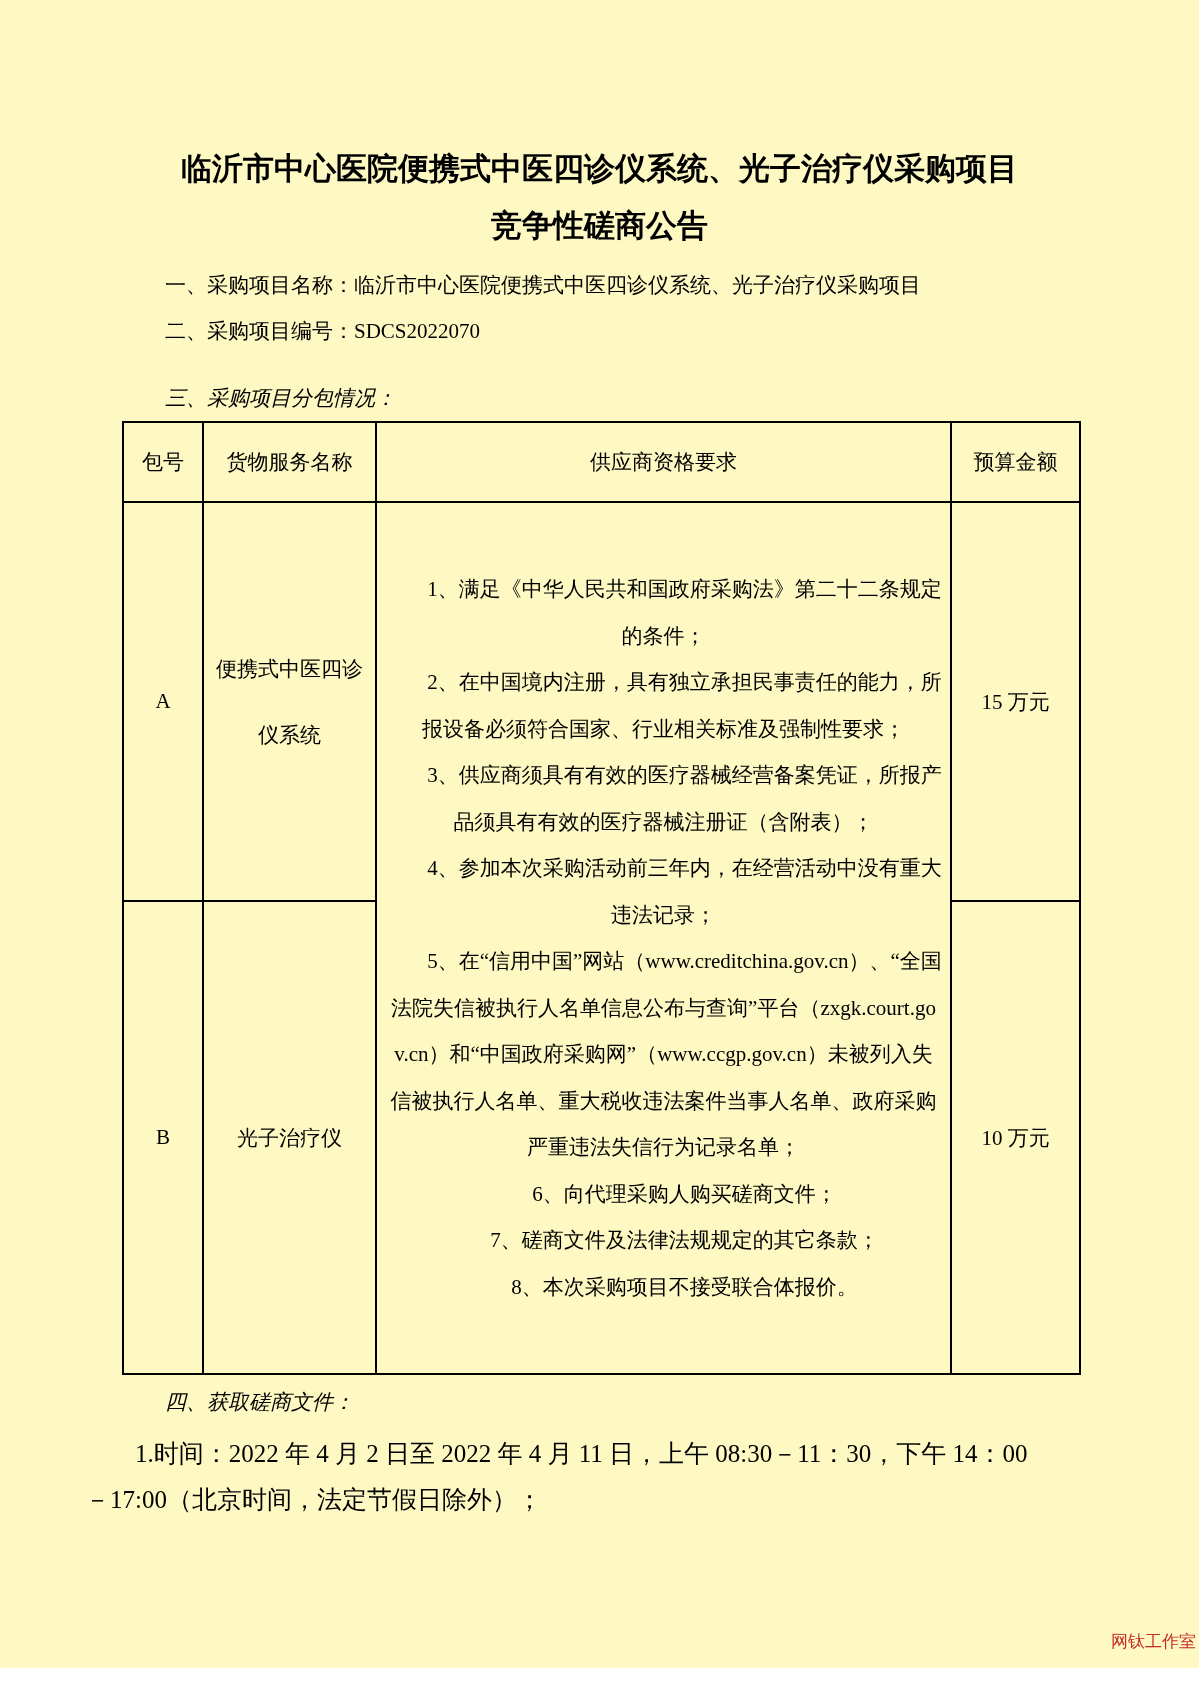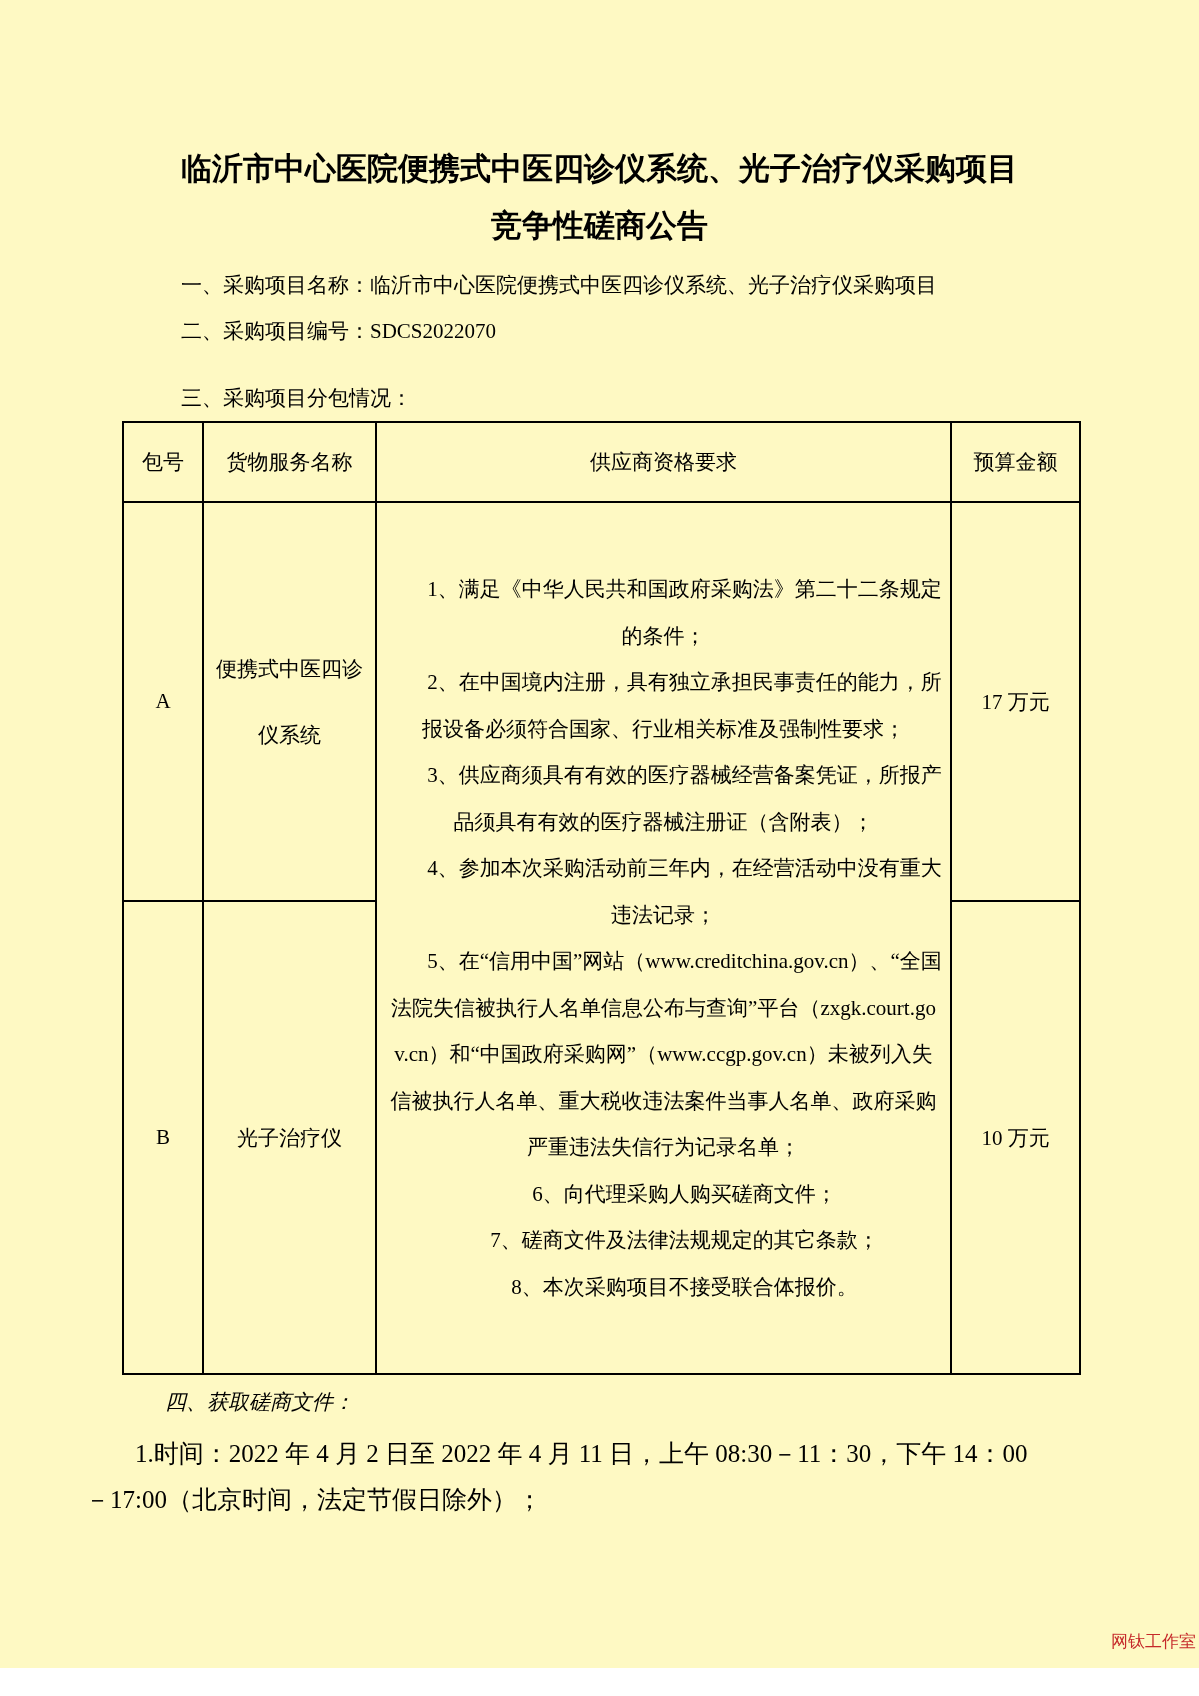--- a/index.html
+++ b/index.html
@@ -19,22 +19,22 @@
     font-size:31px;
     line-height:57px;
   }
   .item {
     margin-left:165px;
     margin-right:80px;
     font-size:21px;
     line-height:46px;
     white-space:nowrap;
   }
-  .items { margin-top:8px;padding-left:16px; }
-  .gap-before { margin-top:21px; }
+  .items { margin-top:8px; }
+  .gap-before { margin-top:21px;font-style:italic; }
   table.pkg {
     margin-left:122px;
     border-collapse:collapse;
     table-layout:fixed;
     width:957px;
     font-size:21px;
   }
   table.pkg th, table.pkg td {
     border:2px solid #000;
     font-weight:normal;
@@ -110,21 +110,21 @@
         <td class="c-req" rowspan="2">
           <p>1、满足《中华人民共和国政府采购法》第二十二条规定的条件；</p>
           <p>2、在中国境内注册，具有独立承担民事责任的能力，所报设备必须符合国家、行业相关标准及强制性要求；</p>
           <p>3、供应商须具有有效的医疗器械经营备案凭证，所报产品须具有有效的医疗器械注册证（含附表）；</p>
           <p>4、参加本次采购活动前三年内，在经营活动中没有重大违法记录；</p>
           <p>5、在“信用中国”网站（www.creditchina.gov.cn）、“全国法院失信被执行人名单信息公布与查询”平台（zxgk.court.gov.cn）和“中国政府采购网”（www.ccgp.gov.cn）未被列入失信被执行人名单、重大税收违法案件当事人名单、政府采购严重违法失信行为记录名单；</p>
           <p>6、向代理采购人购买磋商文件；</p>
           <p>7、磋商文件及法律法规规定的其它条款；</p>
           <p>8、本次采购项目不接受联合体报价。</p>
         </td>
-        <td class="c-budget">17 万元</td>
+        <td class="c-budget">15 万元</td>
       </tr>
       <tr class="row-b">
         <td class="c-pkg">B</td>
         <td class="c-name">光子治疗仪</td>
         <td class="c-budget">10 万元</td>
       </tr>
     </tbody>
   </table>
 
   <div class="item after-table">四、获取磋商文件：</div>

